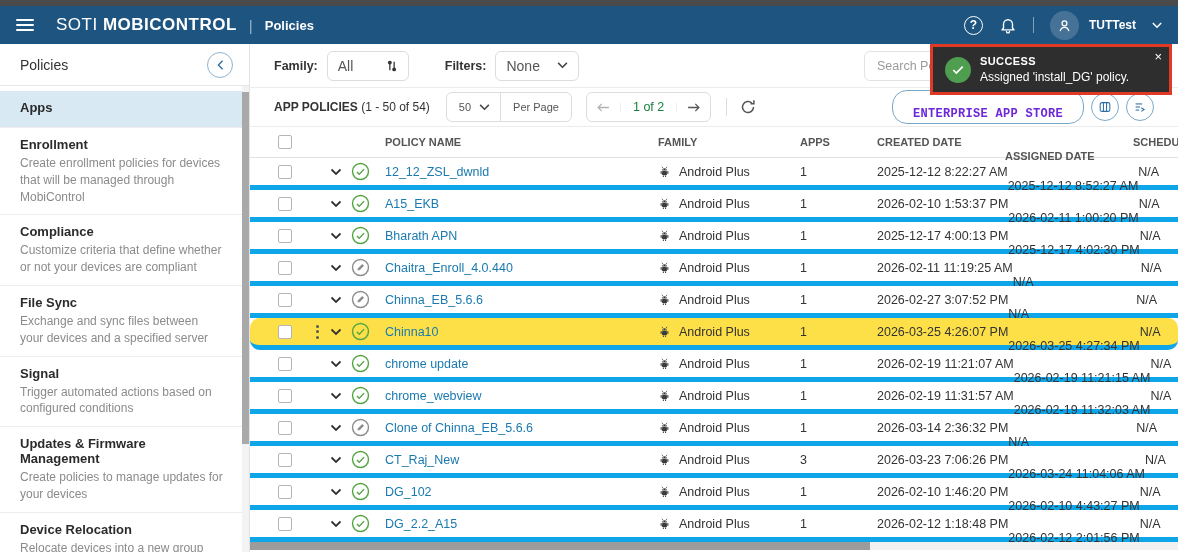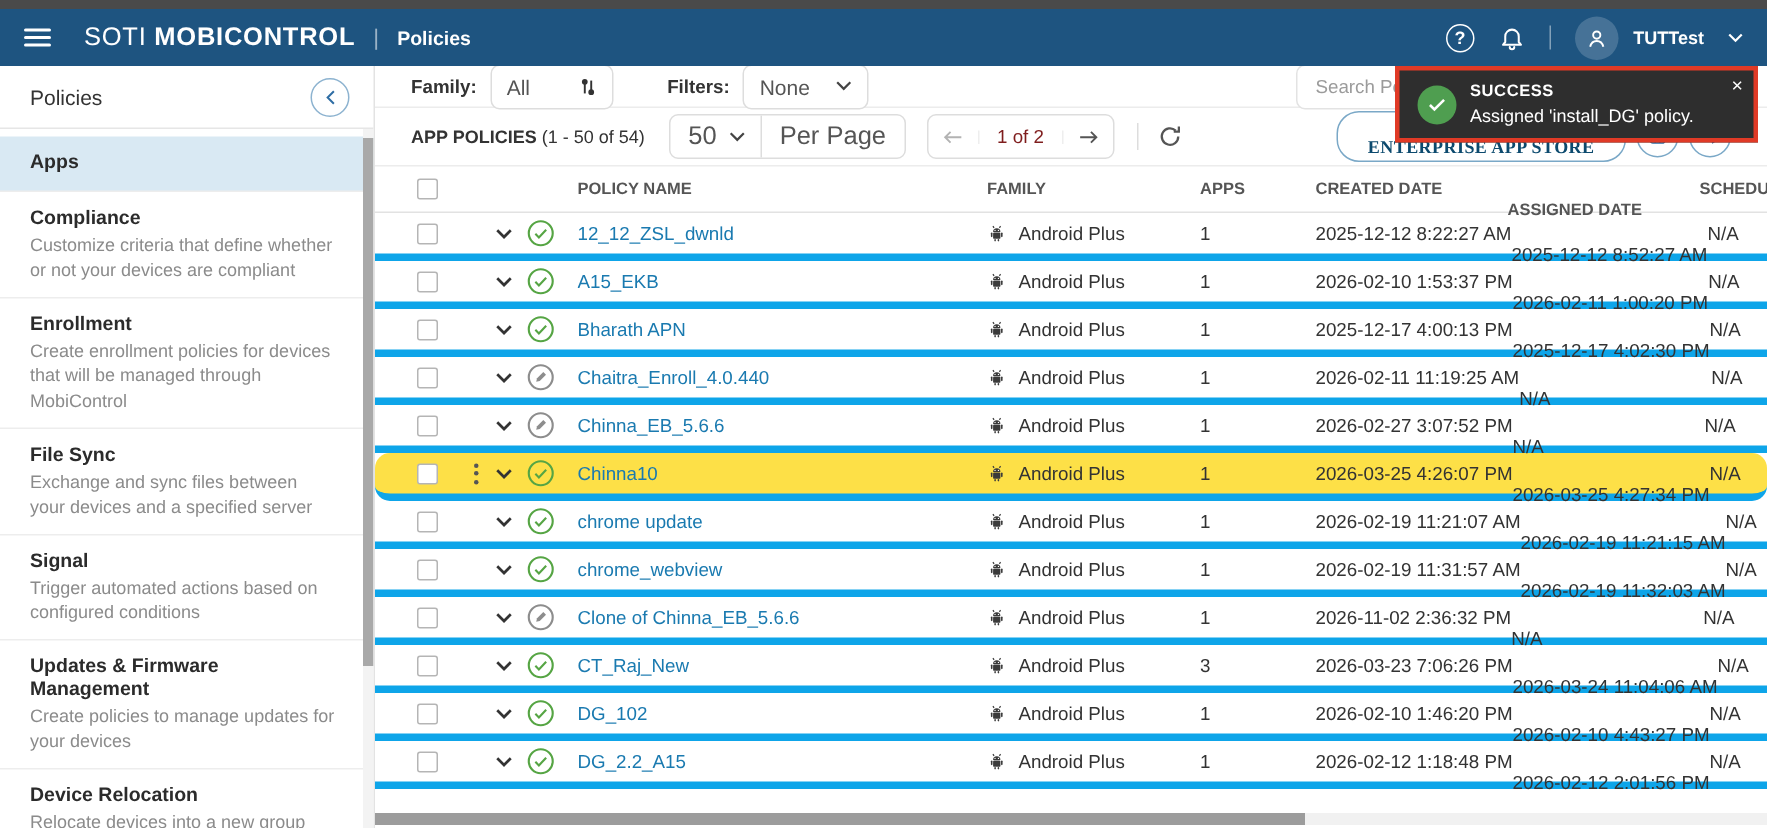--- a/index.html
+++ b/index.html
@@ -37,21 +37,21 @@
     color:#2e6da4; display:flex; align-items:center; justify-content:center; cursor:pointer; }
   .sidebar-list { margin-top:5px; }
   .sidebar-item { padding:9px 26px 9px 20px; border-bottom:1px solid #ededed; cursor:pointer; }
   .sidebar-item.selected { background:#d9e9f3; }
   .si-title { font-size:13px; font-weight:700; color:#2b2b2b; margin-bottom:3px; }
   .si-desc { font-size:12px; color:#8b8b8b; line-height:1.4; }
   .v-scrollbar { position:absolute; right:0; top:42px; bottom:0; width:7px; background:#f3f3f3; }
   .v-thumb { position:absolute; top:6px; left:0; width:7px; height:352px; background:#a9a9a9; }
 
   
-  .toolbar { height:28px; display:flex; align-items:center; padding:12px 24px; border-bottom:1px solid #ececec; position:relative; }
+  .toolbar { height:44px; display:flex; align-items:center; padding:12px 24px; border-bottom:1px solid #ececec; position:relative; }
   .lbl { font-size:12.5px; font-weight:700; color:#333; margin-right:9px; }
   .lbl2 { margin-left:36px; }
   .select-box { height:30px; border:1px solid #ddd; border-radius:6px; background:#fff; display:flex;
     align-items:center; justify-content:space-between; padding:0 10px; font-size:14px; color:#555; cursor:pointer; }
   .select-box.family { width:82px; }
   .select-box.filters { width:84px; }
   .search { margin-left:auto; width:290px; height:30px; border:1px solid #e3e3e3; border-radius:6px;
     padding:0 12px; font-size:12.5px; color:#444; font-family:inherit; }
   .search::placeholder { color:#9b9b9b; }
 
@@ -63,35 +63,35 @@
   .toast-title { font-size:11px; font-weight:700; letter-spacing:.4px; margin-bottom:3px; }
   .toast-msg { font-size:12px; }
   .toast-close { position:absolute; top:3px; right:7px; font-size:13px; color:#fff; cursor:pointer; line-height:1; }
 
   
   .list-controls { height:38px; display:flex; align-items:center; padding:0 24px; }
   .list-title { font-size:12px; color:#333; white-space:nowrap; }
   .list-title b { font-weight:700; }
   .range { font-weight:400; }
   .page-size-group { display:flex; align-items:center; height:30px; border:1px solid #ddd; border-radius:6px;
-    margin-left:16px; font-size:17px; color:#555; cursor:pointer; }
+    margin-left:16px; font-size:11px; color:#555; cursor:pointer; }
   .ps-val { padding:0 8px 0 12px; }
   .ps-chev { padding-right:10px; display:flex; }
   .ps-div { width:1px; height:28px; background:#ddd; }
   .ps-label { padding:0 12px; }
   .pagination { display:flex; align-items:center; height:30px; border:1px solid #ddd; border-radius:6px; margin-left:14px; }
   .pg-btn { padding:0 10px; display:flex; align-items:center; cursor:pointer; }
   .pg-btn.prev { color:#b3b3b3; border-right:1px solid #eee; }
   .pg-btn.next { color:#555; border-left:1px solid #eee; }
-  .pg-info { padding:0 12px; font-size:12.5px; color:#7f1d1d; }
+  .pg-info { padding:0 12px; font-size:12.5px; color:#15803d; }
   .ctl-div { width:1px; height:18px; background:#ddd; margin:0 13px 0 15px; }
   .refresh { display:flex; cursor:pointer; }
   .right-controls { margin-left:auto; display:flex; align-items:center; gap:7px; }
   .enterprise-btn { height:28px; padding:16px 20px; border:1px solid #7aa8c7; border-radius:15px; background:#fff;
-    color:#0c4a6e; font-size:12px; font-weight:700; letter-spacing:.3px; cursor:pointer; font-family:Liberation Serif, serif; white-space:nowrap; }
+    color:#6d28d9; font-size:12px; font-weight:700; letter-spacing:.3px; cursor:pointer; font-family:Liberation Mono, monospace; white-space:nowrap; }
   .icon-circle { width:28px; height:28px; border-radius:50%; border:1px solid #7aa8c7; background:#fff;
     color:#2e6da4; display:flex; align-items:center; justify-content:center; cursor:pointer; padding:0; }
 
   
   .thead { height:32px; display:flex; align-items:center; border-top:1px solid #ececec; border-bottom:1px solid #e2e2e2;
     font-size:11px; font-weight:700; color:#555; }
   .trow { height:32px; display:flex; align-items:center; border-bottom:5px solid #0ea5e9; font-size:12.5px; color:#333; }
   .trow.selected { background:#fde047;border-radius:10px; }
   .col-check { flex:0 0 42px; padding-left:28px; display:flex; align-items:center; }
   .checkbox { width:14px; height:14px; border:1px solid #b5b5b5; border-radius:2px; background:#fff; cursor:pointer; }
@@ -160,27 +160,27 @@
         </svg>
     </button>
   </div>
   <div class="sidebar-list">
   <div class="sidebar-item selected">
     <div class="si-title">Apps</div>
 
   </div>
 
   <div class="sidebar-item">
+    <div class="si-title">Enrollment</div>
+    <div class="si-desc">Create enrollment policies for devices that will be managed through MobiControl</div>
+  </div>
+
+  <div class="sidebar-item">
     <div class="si-title">Compliance</div>
     <div class="si-desc">Customize criteria that define whether or not your devices are compliant</div>
-  </div>
-
-  <div class="sidebar-item">
-    <div class="si-title">Enrollment</div>
-    <div class="si-desc">Create enrollment policies for devices that will be managed through MobiControl</div>
   </div>
 
   <div class="sidebar-item">
     <div class="si-title">File Sync</div>
     <div class="si-desc">Exchange and sync files between your devices and a specified server</div>
   </div>
 
   <div class="sidebar-item">
     <div class="si-title">Signal</div>
     <div class="si-desc">Trigger automated actions based on configured conditions</div>
@@ -693,21 +693,21 @@
           <rect x="5" y="7.4" width="6" height="5.2" rx="1"></rect>
           <rect x="3.2" y="7.4" width="1.3" height="3.8" rx=".65"></rect>
           <rect x="11.5" y="7.4" width="1.3" height="3.8" rx=".65"></rect>
           <rect x="6" y="12.8" width="1.3" height="1.9" rx=".65"></rect>
           <rect x="8.7" y="12.8" width="1.3" height="1.9" rx=".65"></rect>
         </svg>
       </span>
       <span>Android Plus</span>
     </div>
     <div class="col-apps">1</div>
-    <div class="col-created">2026-11-02 2:36:32 PM</div>
+    <div class="col-created">2026-03-14 2:36:32 PM</div>
     <div class="col-assigned">N/A</div>
     <div class="col-schedule">N/A</div>
   </div>
 
   <div class="trow">
     <div class="col-check">
           <span class="checkbox"></span>
         </div>
     <div class="col-ctrl">
 

